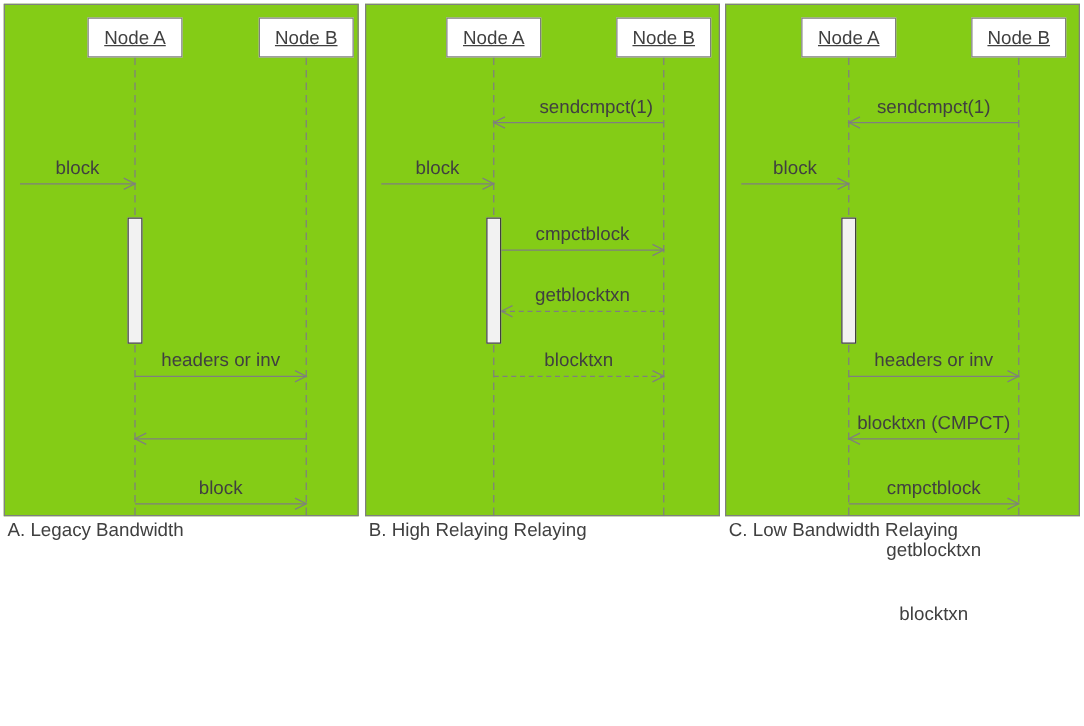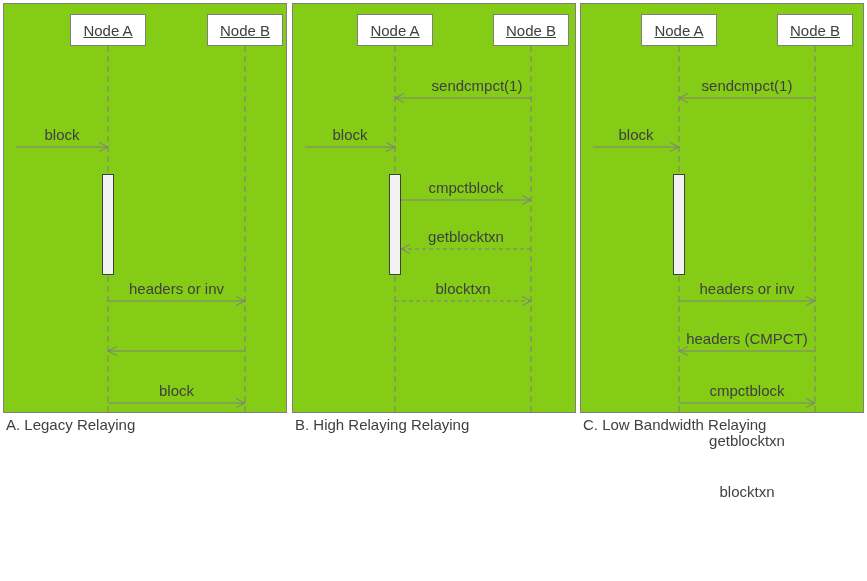--- a/index.html
+++ b/index.html
@@ -63,21 +63,21 @@
         <span class="actor-label">Node A</span>
       </div>
       <div class="actor" style="left: 203px;">
         <span class="actor-label">Node B</span>
       </div>
       <div class="activation" style="left: 98px; top: 170px; height: 101px;"></div>
       <div class="msg-label" style="left: 12px; width: 92px; top: 121px;">block</div>
     <div class="msg-label" style="left: 104px; width: 137px; top: 275px;">headers or inv</div>
       <div class="msg-label" style="left: 104px; width: 137px; top: 377px;">block</div>
     </div>
-    <div class="caption">A. Legacy Relaying</div>
+    <div class="caption">A. Legacy Bandwidth</div>
   </div>
 
   <div class="panel-wrap" style="left: 292px;">
     <div class="panel">
       <svg class="wires">
         <line x1="102" y1="42" x2="102" y2="537" stroke="#7f7f7f" stroke-width="1" stroke-dasharray="6 4"></line>
         <line x1="238" y1="42" x2="238" y2="537" stroke="#7f7f7f" stroke-width="1" stroke-dasharray="6 4"></line>
         <line x1="12" y1="143" x2="102" y2="143" stroke="#7f7f7f" stroke-width="1"></line>
         <polyline points="93,138.5 102,143 93,147.5" fill="none" stroke="#7f7f7f" stroke-width="1"></polyline>
         <line x1="238" y1="94" x2="102" y2="94" stroke="#7f7f7f" stroke-width="1"></line>
@@ -128,19 +128,19 @@
       <div class="actor" style="left: 60px;">
         <span class="actor-label">Node A</span>
       </div>
       <div class="actor" style="left: 196px;">
         <span class="actor-label">Node B</span>
       </div>
       <div class="activation" style="left: 92px; top: 170px; height: 101px;"></div>
       <div class="msg-label" style="left: 12px; width: 86px; top: 121px;">block</div>
     <div class="msg-label" style="left: 98px; width: 136px; top: 72px;">sendcmpct(1)</div>
       <div class="msg-label" style="left: 98px; width: 136px; top: 275px;">headers or inv</div>
-      <div class="msg-label" style="left: 98px; width: 136px; top: 325px;">headers (CMPCT)</div>
+      <div class="msg-label" style="left: 98px; width: 136px; top: 325px;">blocktxn (CMPCT)</div>
       <div class="msg-label" style="left: 98px; width: 136px; top: 377px;">cmpctblock</div>
       <div class="msg-label" style="left: 98px; width: 136px; top: 427px;">getblocktxn</div>
       <div class="msg-label" style="left: 98px; width: 136px; top: 478px;">blocktxn</div>
     </div>
     <div class="caption">C. Low Bandwidth Relaying</div>
   </div>
 
 </body></html>

